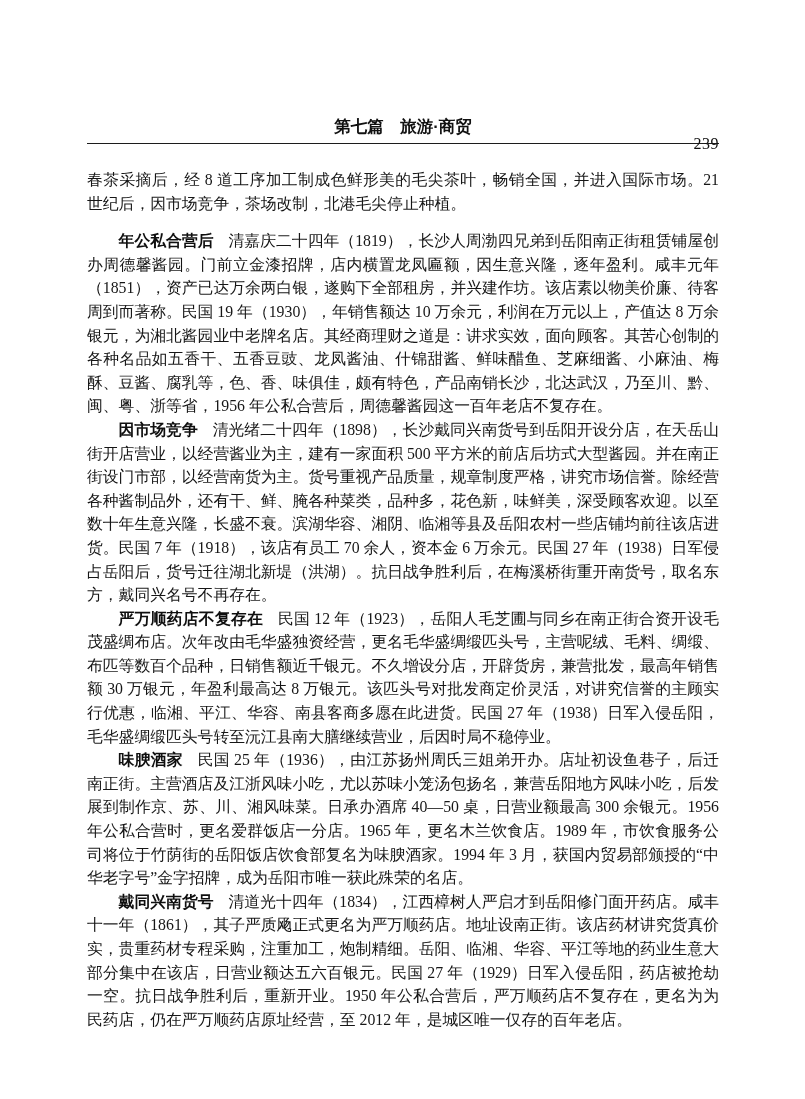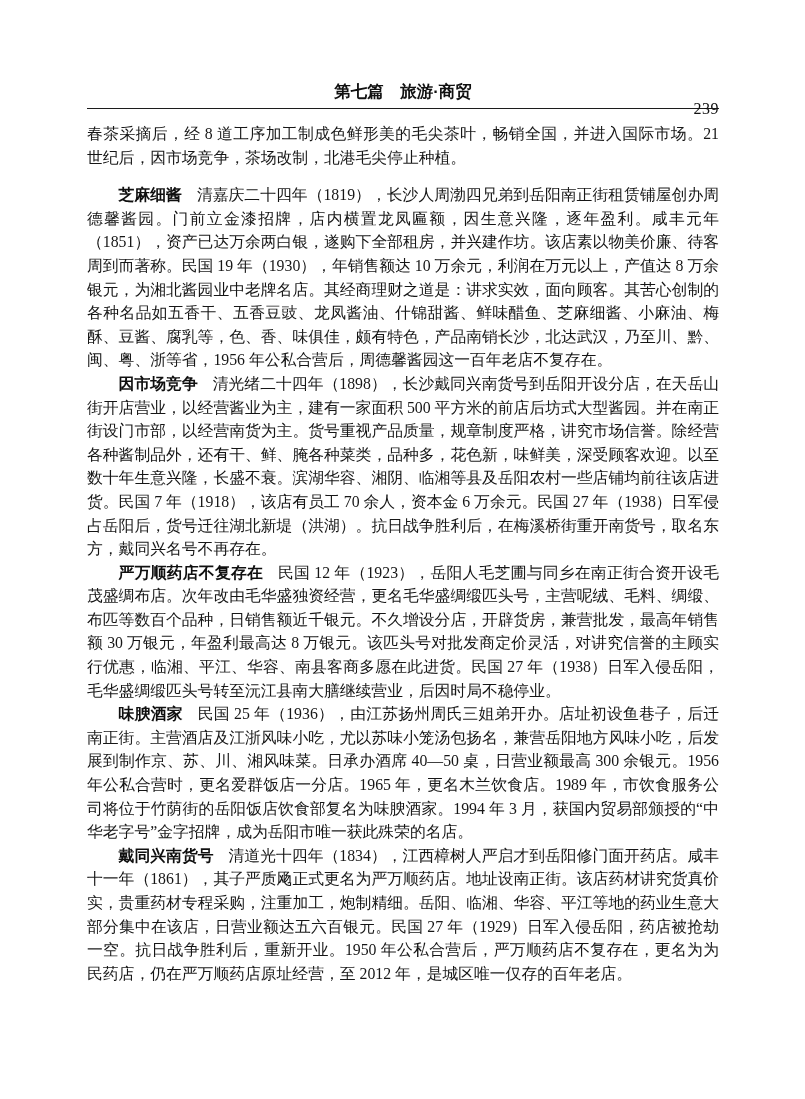--- a/index.html
+++ b/index.html
@@ -8,21 +8,21 @@
     position: relative;
     width: 805px;
     height: 1099px;
     background: #ffffff;
     color: #161616;
     font-family: "Liberation Serif", "DejaVu Serif", serif;
     overflow: hidden;
   }
   .content {
     margin: 0 86px 0 87px; 
-    padding-top: 81px;
+    padding-top: 116px;
   }
   .running-header {
     position: relative;
     text-align: center;
     font-family: "Liberation Sans", "DejaVu Sans", sans-serif;
     font-weight: bold;
     font-size: 16.5px;
     line-height: 20px;
     color: #111;
   }
@@ -34,21 +34,21 @@
     font-weight: normal;
     font-size: 16px;
     letter-spacing: 0.5px;
   }
   .header-rule {
     margin-top: 7px;
     border-bottom: 1.6px solid #1c1c1c;
     height: 0;
   }
   .intro {
-    margin: 13px 0 0 0;
+    margin: 24px 0 0 0;
     font-size: 15.8px;
     line-height: 23.6px;
     text-align: justify;
     text-indent: 0; 
   }
   .section-title {
     margin: 24px 0 0 0;
     text-align: center;
     font-family: "Liberation Sans", "DejaVu Sans", sans-serif;
     font-weight: bold;
@@ -80,21 +80,21 @@
     <div class="running-header">
       <span>第七篇　旅游·商贸</span>
       <span class="page-number">239</span>
     </div>
     <div class="header-rule"></div>
 
     <p class="intro">春茶采摘后，经 8 道工序加工制成色鲜形美的毛尖茶叶，畅销全国，并进入国际市场。21 世纪后，因市场竞争，茶场改制，北港毛尖停止种植。</p>
 
 
     <div class="entries">
-      <p class="entry"><strong class="entry-name">芝麻细酱</strong><span>清嘉庆二十四年（1819），长沙人周渤四兄弟到岳阳南正街租赁铺屋创办周德馨酱园。门前立金漆招牌，店内横置龙凤匾额，因生意兴隆，逐年盈利。咸丰元年（1851），资产已达万余两白银，遂购下全部租房，并兴建作坊。该店素以物美价廉、待客周到而著称。民国 19 年（1930），年销售额达 10 万余元，利润在万元以上，产值达 8 万余银元，为湘北酱园业中老牌名店。其经商理财之道是：讲求实效，面向顾客。其苦心创制的各种名品如五香干、五香豆豉、龙凤酱油、什锦甜酱、鲜味醋鱼、芝麻细酱、小麻油、梅酥、豆酱、腐乳等，色、香、味俱佳，颇有特色，产品南销长沙，北达武汉，乃至川、黔、闽、粤、浙等省，1956 年公私合营后，周德馨酱园这一百年老店不复存在。</span></p>
+      <p class="entry"><strong class="entry-name">年公私合营后</strong><span>清嘉庆二十四年（1819），长沙人周渤四兄弟到岳阳南正街租赁铺屋创办周德馨酱园。门前立金漆招牌，店内横置龙凤匾额，因生意兴隆，逐年盈利。咸丰元年（1851），资产已达万余两白银，遂购下全部租房，并兴建作坊。该店素以物美价廉、待客周到而著称。民国 19 年（1930），年销售额达 10 万余元，利润在万元以上，产值达 8 万余银元，为湘北酱园业中老牌名店。其经商理财之道是：讲求实效，面向顾客。其苦心创制的各种名品如五香干、五香豆豉、龙凤酱油、什锦甜酱、鲜味醋鱼、芝麻细酱、小麻油、梅酥、豆酱、腐乳等，色、香、味俱佳，颇有特色，产品南销长沙，北达武汉，乃至川、黔、闽、粤、浙等省，1956 年公私合营后，周德馨酱园这一百年老店不复存在。</span></p>
       <p class="entry"><strong class="entry-name">因市场竞争</strong><span>清光绪二十四年（1898），长沙戴同兴南货号到岳阳开设分店，在天岳山街开店营业，以经营酱业为主，建有一家面积 500 平方米的前店后坊式大型酱园。并在南正街设门市部，以经营南货为主。货号重视产品质量，规章制度严格，讲究市场信誉。除经营各种酱制品外，还有干、鲜、腌各种菜类，品种多，花色新，味鲜美，深受顾客欢迎。以至数十年生意兴隆，长盛不衰。滨湖华容、湘阴、临湘等县及岳阳农村一些店铺均前往该店进货。民国 7 年（1918），该店有员工 70 余人，资本金 6 万余元。民国 27 年（1938）日军侵占岳阳后，货号迁往湖北新堤（洪湖）。抗日战争胜利后，在梅溪桥街重开南货号，取名东方，戴同兴名号不再存在。</span></p>
       <p class="entry"><strong class="entry-name">严万顺药店不复存在</strong><span>民国 12 年（1923），岳阳人毛芝圃与同乡在南正街合资开设毛茂盛绸布店。次年改由毛华盛独资经营，更名毛华盛绸缎匹头号，主营呢绒、毛料、绸缎、布匹等数百个品种，日销售额近千银元。不久增设分店，开辟货房，兼营批发，最高年销售额 30 万银元，年盈利最高达 8 万银元。该匹头号对批发商定价灵活，对讲究信誉的主顾实行优惠，临湘、平江、华容、南县客商多愿在此进货。民国 27 年（1938）日军入侵岳阳，毛华盛绸缎匹头号转至沅江县南大膳继续营业，后因时局不稳停业。</span></p>
       <p class="entry"><strong class="entry-name">味腴酒家</strong><span>民国 25 年（1936），由江苏扬州周氏三姐弟开办。店址初设鱼巷子，后迁南正街。主营酒店及江浙风味小吃，尤以苏味小笼汤包扬名，兼营岳阳地方风味小吃，后发展到制作京、苏、川、湘风味菜。日承办酒席 40—50 桌，日营业额最高 300 余银元。1956 年公私合营时，更名爱群饭店一分店。1965 年，更名木兰饮食店。1989 年，市饮食服务公司将位于竹荫街的岳阳饭店饮食部复名为味腴酒家。1994 年 3 月，获国内贸易部颁授的“中华老字号”金字招牌，成为岳阳市唯一获此殊荣的名店。</span></p>
       <p class="entry"><strong class="entry-name">戴同兴南货号</strong><span>清道光十四年（1834），江西樟树人严启才到岳阳修门面开药店。咸丰十一年（1861），其子严质飏正式更名为严万顺药店。地址设南正街。该店药材讲究货真价实，贵重药材专程采购，注重加工，炮制精细。岳阳、临湘、华容、平江等地的药业生意大部分集中在该店，日营业额达五六百银元。民国 27 年（1929）日军入侵岳阳，药店被抢劫一空。抗日战争胜利后，重新开业。1950 年公私合营后，严万顺药店不复存在，更名为为民药店，仍在严万顺药店原址经营，至 2012 年，是城区唯一仅存的百年老店。</span></p>
     </div>
 
   </div>
 </div>
 
 </body></html>

